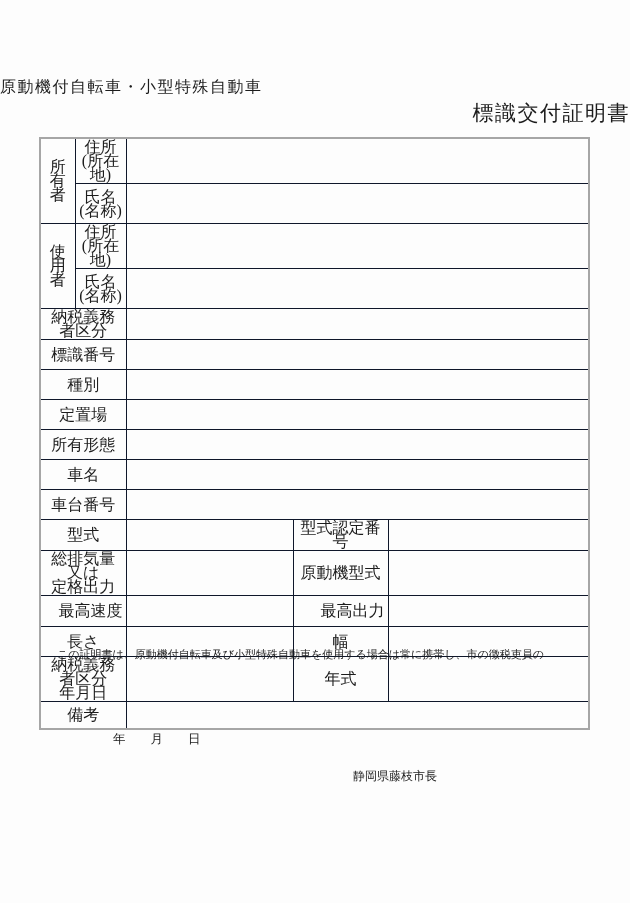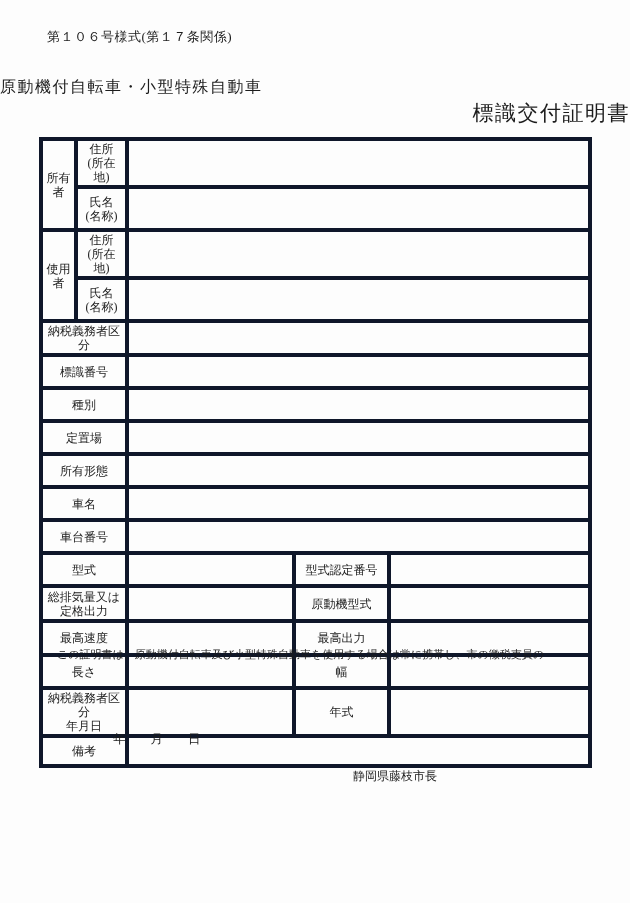--- a/index.html
+++ b/index.html
@@ -50,38 +50,38 @@
   table.form-table {
     position: absolute;
     left: 39px;
     top: 137px;
     width: 549px;
     table-layout: fixed;
     border-collapse: collapse;
     border: 2px solid #a6a6a6;
   }
   table.form-table td {
-    border: 4px solid #0f172a;
+    border: 1px solid #0f172a;
     padding: 1px 3px;
-    font-size: 12px;
+    font-size: 16px;
     line-height: 14px;
     vertical-align: middle;
     overflow: hidden;
   }
   td.lbl {
     text-align: center;
     white-space: pre-line;
   }
   td.val {
     text-align: left;
   }
   tr.h39 td { height: 37px; }
   tr.h29 td { height: 27px; }
   tr.h31 td { height: 29px; margin-left: 12px; }
-  tr.h30 td { height: 28px; }
+  tr.h30 td { height: 28px; text-align: right; }
   tr.h26 td { height: 24px; }
   .note {
     position: absolute;
     left: 57px;
     top: 643px;
     font-size: 11px;
     line-height: 22px;
     white-space: nowrap;
   }
   .date-line {
@@ -99,21 +99,20 @@
     font-size: 12px;
     line-height: 16px;
     white-space: nowrap;
   }
 </style>
 </head>
 <body>
 
 <div class="page">
 
-  <div class="form-number">第１０６号様式(第１７条関係)</div>
   <div class="subtitle">原動機付自転車・小型特殊自動車</div>
   <div class="title">標識交付証明書</div>
 
   <table class="form-table">
     <colgroup>
       <col style="width:35px">
       <col style="width:51px">
       <col style="width:167px">
       <col style="width:95px">
       <col style="width:201px">

